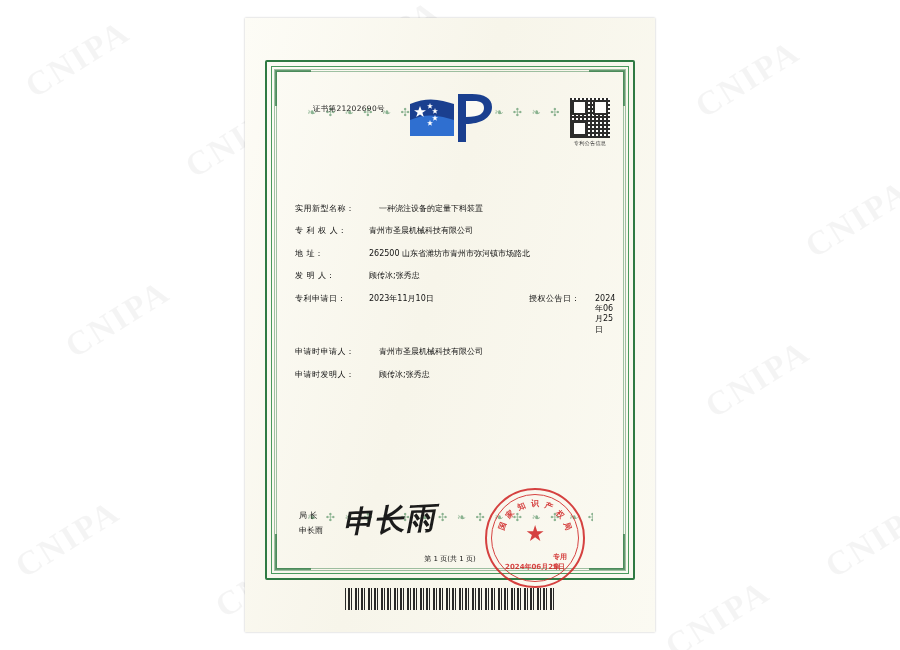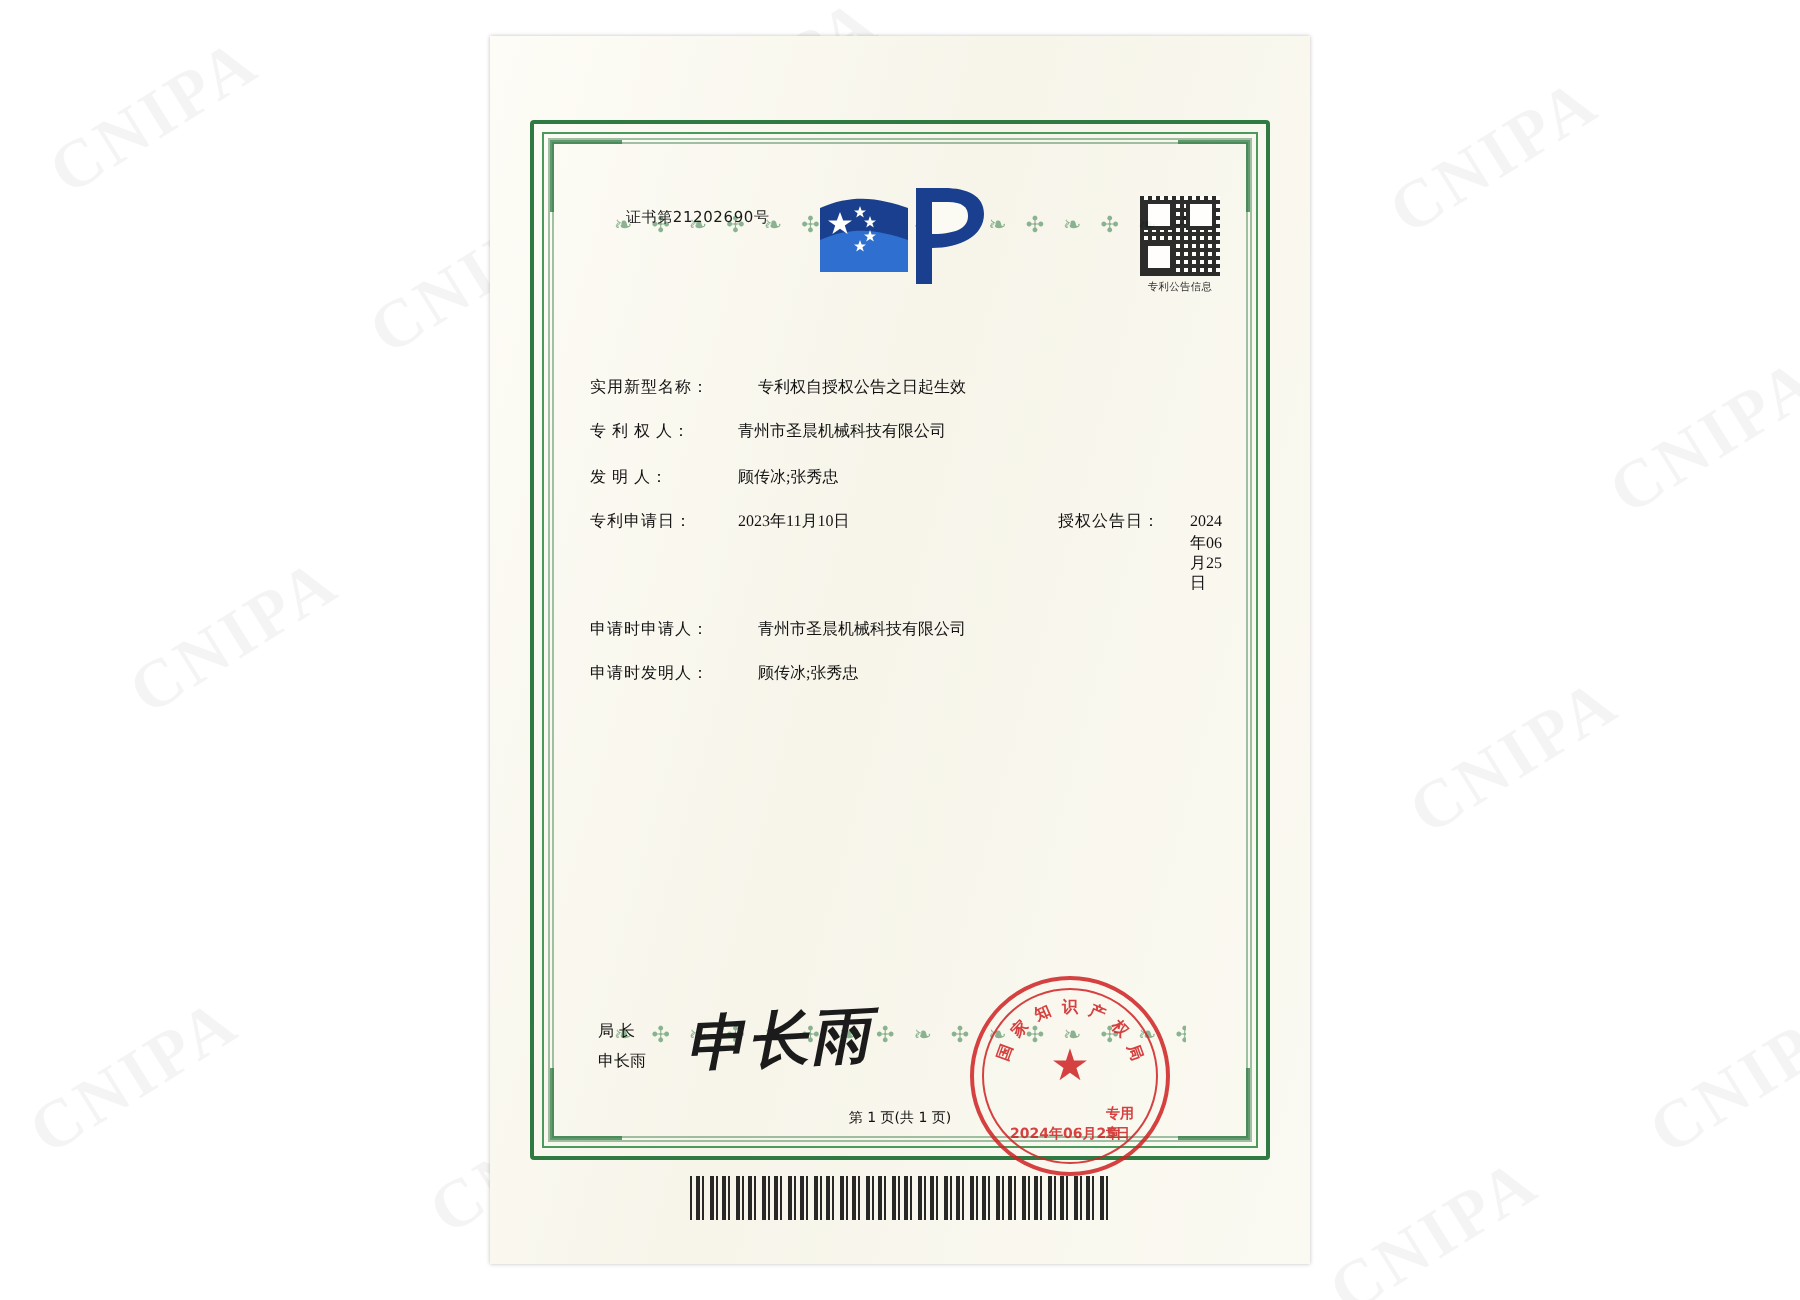--- a/index.html
+++ b/index.html
@@ -175,22 +175,21 @@
     font-weight: bold;
     font-size: 23px;
     letter-spacing: 3px;
     color: #111;
   }
 
   .fields {
     position: absolute;
     left: 14px;
     right: 10px;
-    top: 113px;
-    font-family: Liberation Serif, serif;
+    top: 128px;
   }
   .frow {
     display: flex;
     align-items: baseline;
     margin-bottom: 12px;
     font-size: 8px;
     color: #111;
     line-height: 1.3;
   }
   .flabel {
@@ -377,25 +376,29 @@
         <div class="qr">
           <div class="qr-eye3"></div>
         </div>
         <div class="qr-label">专利公告信息</div>
       </div>
 
 
       <div class="fields" id="fields">
           <div class="frow">
             <div class="flabel wide">实用新型名称：</div>
-            <div class="fvalue">专利权自授权公告之日起生效</div>
+            <div class="fvalue">一种浇注设备的定量下料装置</div>
           </div>
           <div class="frow">
             <div class="flabel">专 利 权 人：</div>
             <div class="fvalue">青州市圣晨机械科技有限公司</div>
+          </div>
+          <div class="frow">
+            <div class="flabel">地        址：</div>
+            <div class="fvalue">262500 山东省潍坊市青州市弥河镇市场路北</div>
           </div>
           <div class="frow">
             <div class="flabel">发 明 人：</div>
             <div class="fvalue">顾传冰;张秀忠</div>
           </div>
           <div class="frow split">
             <div class="flabel">专利申请日：</div>
             <div class="fvalue">2023年11月10日</div>
             <div class="flabel2">授权公告日：</div>
             <div class="fvalue2">2024年06月25日</div>

